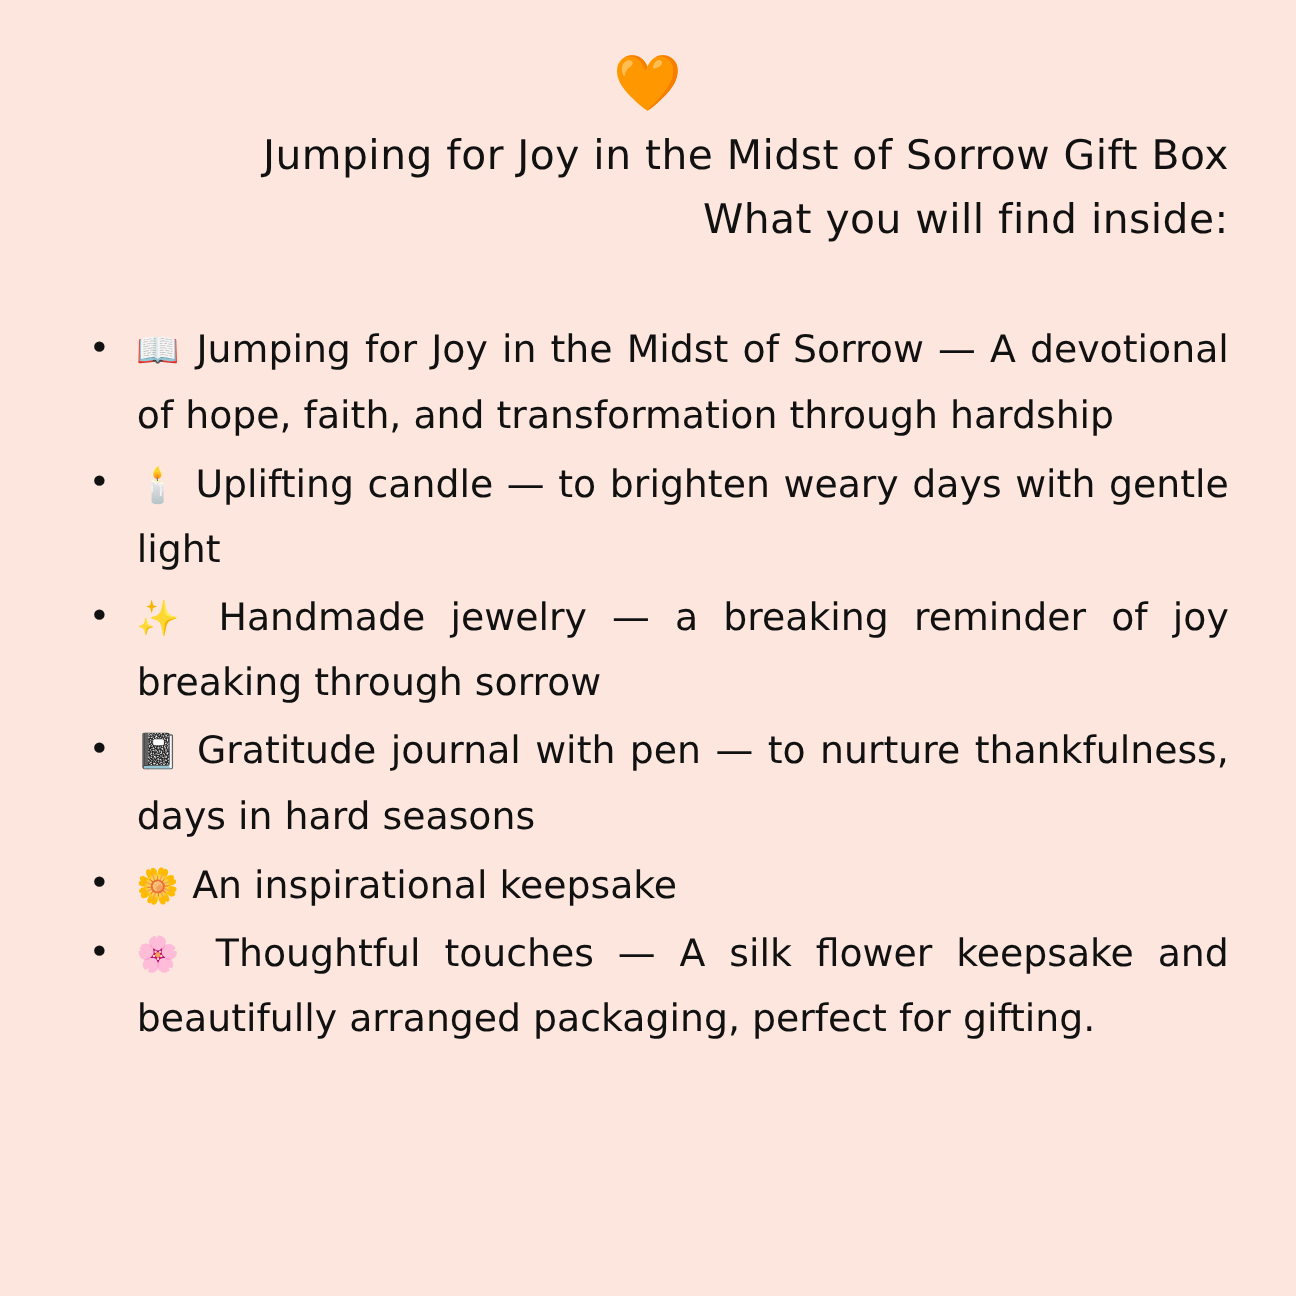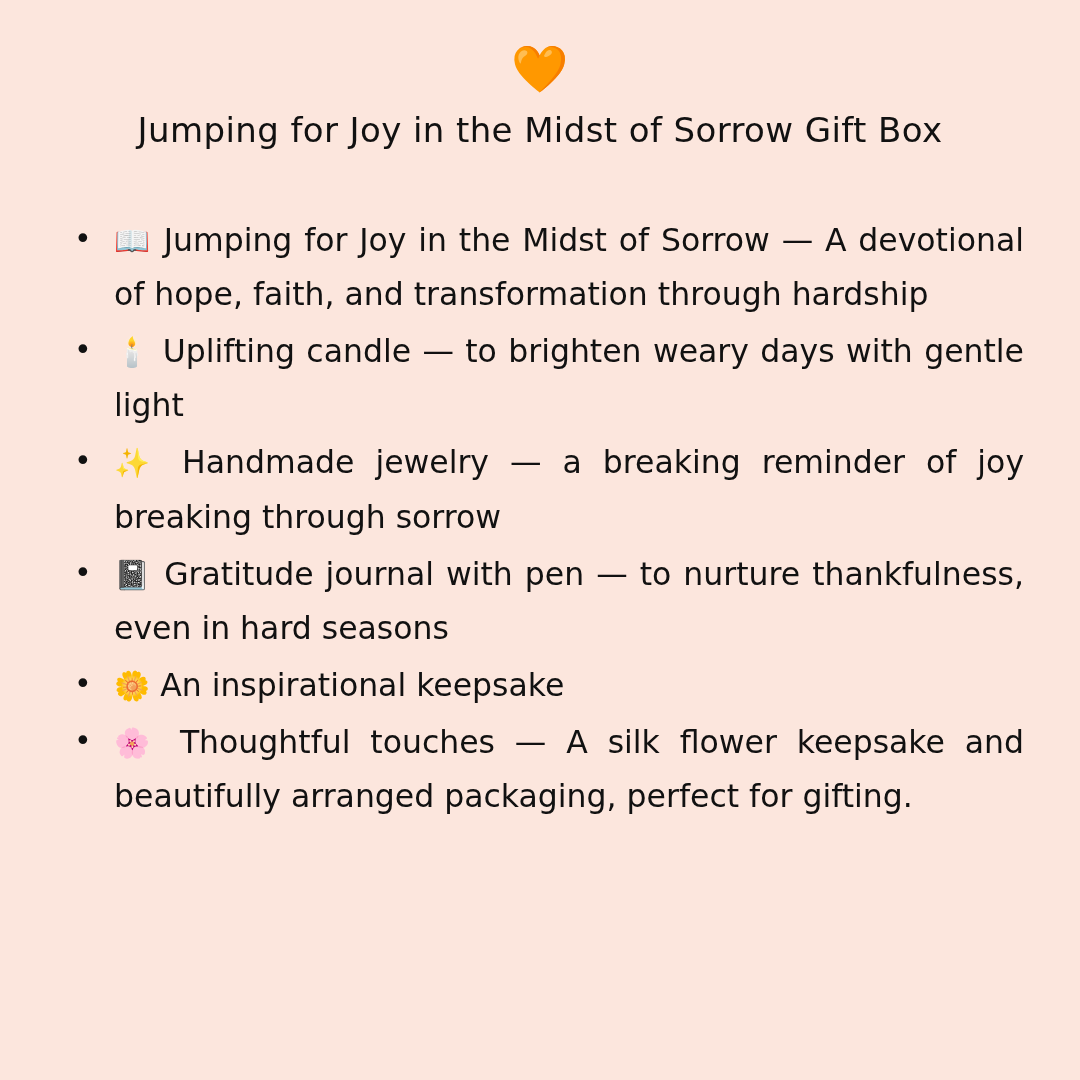--- a/index.html
+++ b/index.html
@@ -25,21 +25,21 @@
     line-height: 1;
     height: 56px;
   }
   .heart {
     font-size: 46px;
     color: #f5c242;
     line-height: 1;
     display: inline-block;
   }
   .title-block {
-    text-align: center;
+    text-align: right;
     margin-top: 2px;
   }
   .title-line {
     font-family: "DejaVu Sans", sans-serif;
     font-size: 34px;
     color: #111111;
     letter-spacing: 0.4px;
     line-height: 1.55;
     white-space: nowrap;
   }
@@ -81,20 +81,21 @@
 <body style="background: rgb(252, 230, 221);">
 
 <div class="page">
 
   <div class="heart-row">
     <span class="heart" style="color: rgb(245, 194, 66);">🧡</span>
   </div>
 
   <div class="title-block">
     <div class="title-line">Jumping for Joy in the Midst of Sorrow Gift Box</div>
+    <div class="title-line">What you will find inside:</div>
   </div>
 
   <ul class="list">
 
     <li class="list-item">
       <span class="bullet">•</span>
       <span class="emoji">📖</span>
       <span class="item-text"> Jumping for Joy in the Midst of Sorrow — A devotional of hope, faith, and transformation through hardship</span>
     </li>
 
@@ -106,21 +107,21 @@
 
     <li class="list-item">
       <span class="bullet">•</span>
       <span class="emoji">✨</span>
       <span class="item-text"> Handmade jewelry — a breaking reminder of joy breaking through sorrow</span>
     </li>
 
     <li class="list-item">
       <span class="bullet">•</span>
       <span class="emoji">📓</span>
-      <span class="item-text">Gratitude journal with pen — to nurture thankfulness, even in hard seasons</span>
+      <span class="item-text">Gratitude journal with pen — to nurture thankfulness, days in hard seasons</span>
     </li>
 
     <li class="list-item no-justify">
       <span class="bullet">•</span>
       <span class="emoji">🌼</span>
       <span class="item-text">An inspirational keepsake</span>
     </li>
 
     <li class="list-item">
       <span class="bullet">•</span>

